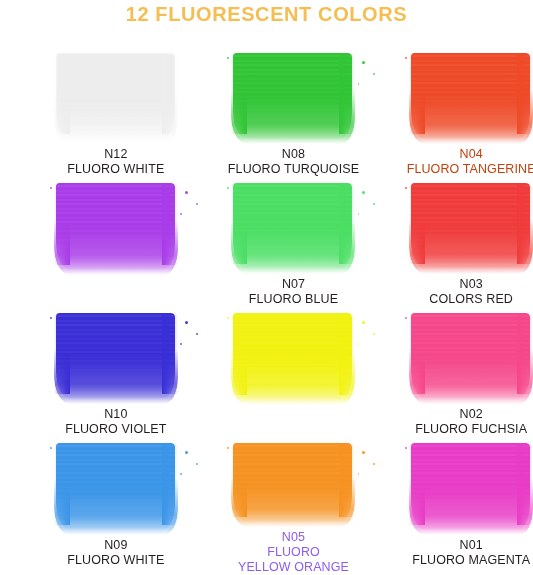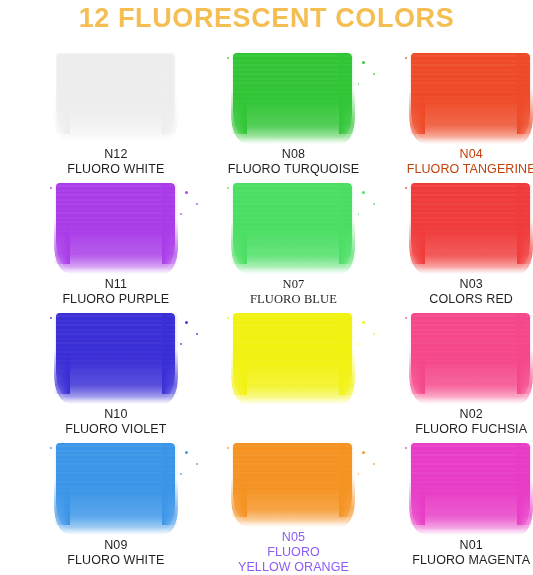--- a/index.html
+++ b/index.html
@@ -23,21 +23,21 @@
     background: #ffffff;
   }
 
   
   #title {
     position: absolute;
     top: 3px;
     left: 0;
     width: 533px;
     text-align: center;
-    font-size: 27px;
+    font-size: 20px;
     font-weight: bold;
     letter-spacing: 0.6px;
     color: #f4be52;
     font-family: "Liberation Sans", "DejaVu Sans", sans-serif;
     white-space: nowrap;
   }
 
   
   #grid {
     position: absolute;
@@ -259,37 +259,36 @@
             <div class="body"></div>
             <div class="streaks"></div>
             <div class="grain"></div>
             <div class="edge-r"></div>
           </div>
           <span class="fleck f1" style="--c: #A93CE8;"></span>
           <span class="fleck f2" style="--c: #A93CE8;"></span>
           <span class="fleck f3" style="--c: #A93CE8;"></span>
           <span class="fleck f4" style="--c: #A93CE8;"></span>
         </div>
-        <div class="label" style="color: rgb(35, 31, 32);"><span class="code">N11</span><span class="name">FLUORO PURPLE</span></div>
       </div>
       <div class="cell">
         <div class="swatch-wrap">
           <div class="swatch" style="--c: #4ADE63;">
             <div class="edge-l"></div>
             <div class="body"></div>
             <div class="streaks"></div>
             <div class="grain"></div>
             <div class="edge-r"></div>
           </div>
           <span class="fleck f1" style="--c: #4ADE63;"></span>
           <span class="fleck f2" style="--c: #4ADE63;"></span>
           <span class="fleck f3" style="--c: #4ADE63;"></span>
           <span class="fleck f4" style="--c: #4ADE63;"></span>
         </div>
-        <div class="label" style="color: rgb(35, 31, 32); font-family: Liberation Serif, serif;"><span class="code">N07</span><span class="name">FLUORO BLUE</span></div>
+        <div class="label" style="color: rgb(35, 31, 32);"><span class="code">N07</span><span class="name">FLUORO BLUE</span></div>
       </div>
       <div class="cell">
         <div class="swatch-wrap">
           <div class="swatch" style="--c: #F03B3B;">
             <div class="edge-l"></div>
             <div class="body"></div>
             <div class="streaks"></div>
             <div class="grain"></div>
             <div class="edge-r"></div>
           </div>

